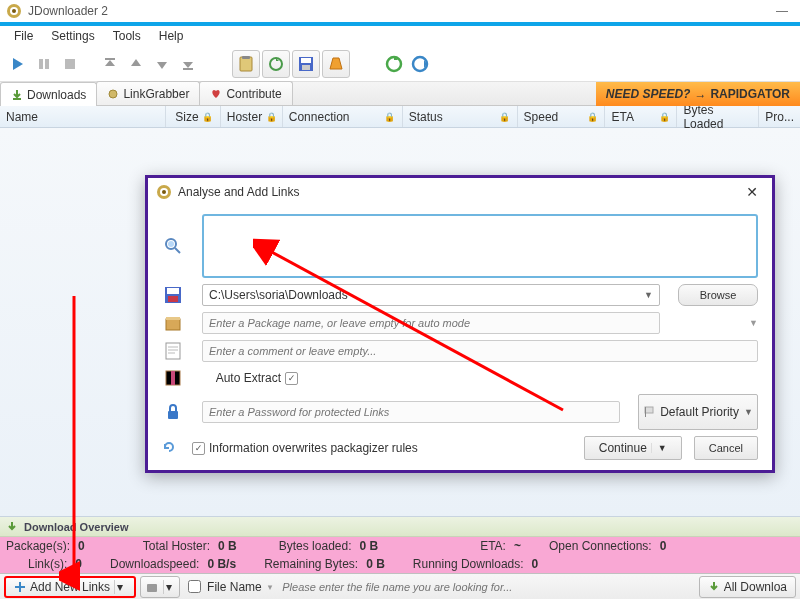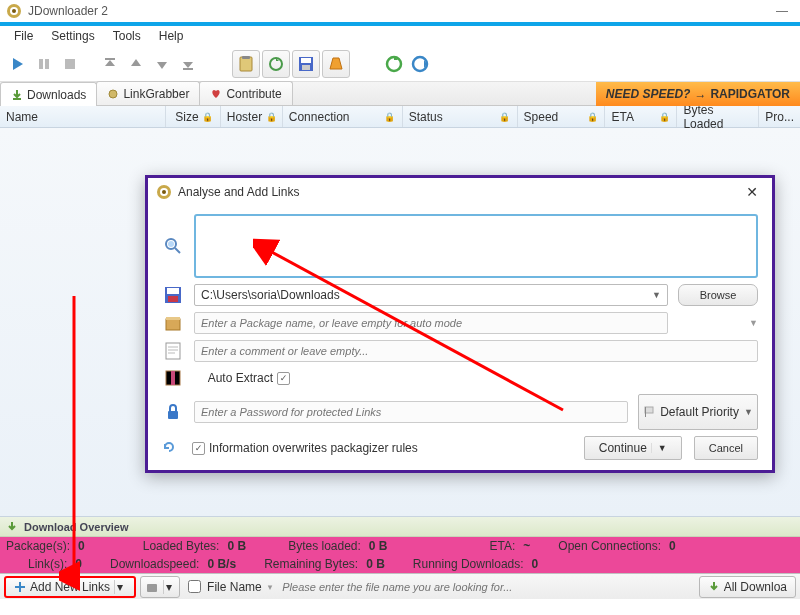--- a/index.html
+++ b/index.html
@@ -29,40 +29,40 @@
     .colheaders { height: 22px; display: flex; align-items: center; background: linear-gradient(#f3f8fc,#e4eef7); border-bottom: 1px solid #c8d4e0; font-size: 11px; color: #555; }
     .col { display: flex; align-items: center; padding: 0 6px; border-right: 1px solid #d4dde6; height: 100%; gap: 4px; }
     .lock { color: #b4c0cf; font-size: 9px; }
     
     .content-area { height: 388px; background: linear-gradient(#f5f8fb 0%,#eaf1f8 100%); }
     
     .overview { border-top: 1px solid #c8d4e0; }
     .ov-head { height: 20px; display: flex; align-items: center; gap: 6px; padding: 0 6px; background: linear-gradient(#ecf3e2,#dce8ca); border-bottom: 1px solid #c8d4b8; }
     .ov-head .gicon { width: 12px; height: 12px; }
     .ov-head .title { font-weight: bold; font-size: 11px; color: #445; }
-    .ov-row { height: 18px; display: flex; align-items: center; padding: 0 6px; gap: 4px; font-size: 11px; color: #888; background: #ec4899; }
+    .ov-row { height: 18px; display: flex; align-items: center; padding: 0 6px; gap: 4px; font-size: 11px; color: #888; background: #f9a8d4; }
     .ov-row .lbl { margin-right: 4px; }
     .ov-row .val { color: #333; font-weight: bold; margin-right: 24px; }
     
     .bottombar { height: 26px; display: flex; align-items: center; border-top: 1px solid #c0c0c0; background: linear-gradient(#f7f7f7,#ececec); padding: 0 4px; gap: 4px; }
     .bb-btn { height: 22px; display: flex; align-items: center; padding: 0 8px; border: 1px solid #b8b8b8; border-radius: 3px; background: linear-gradient(#fdfdfd,#e9e9e9); gap: 4px; font-size: 11px; }
     .bb-btn.highlighted { border: 2px solid #ff0000; }
     .bb-split { width: 12px; border-left: 1px solid #ccc; padding-left: 2px; }
     .bb-field { flex: 1; display: flex; align-items: center; gap: 6px; padding: 0 4px; }
     .bb-input { flex: 1; height: 20px; border: none; background: transparent; font-style: italic; color: #999; font-size: 11px; padding: 0 4px; outline: none; }
     .bb-right { display: flex; align-items: center; gap: 4px; }
     
     
     .dialog { position: absolute; left: 145px; top: 175px; width: 630px; background: #fff; border: 3px solid #4c1d95; box-shadow: 0 4px 16px rgba(0,0,0,0.3); }
     .dlg-title { height: 28px; display: flex; align-items: center; padding: 0 8px; gap: 6px; }
     .dlg-title .dicon { width: 16px; height: 16px; }
     .dlg-title .txt { flex: 1; font-size: 12px; }
     .dlg-title .close { width: 24px; text-align: center; font-size: 14px; color: #333; }
     .dlg-body { padding: 8px 14px 10px 14px; }
-    .dlg-row { display: flex; align-items: center; gap: 10px; margin-bottom: 6px; }
+    .dlg-row { display: flex; align-items: center; gap: 18px; margin-bottom: 6px; }
     .dlg-row .ricon { width: 22px; display: flex; justify-content: center; }
     .dlg-row .ricon svg { width: 20px; height: 20px; }
     .links-area { flex: 1; height: 64px; border: 2px solid #6fb6e0; border-radius: 3px; padding: 4px 6px; font-size: 12px; background: #fff; resize: none; outline: none; }
     .savepath { flex: 1; height: 22px; border: 1px solid #bbb; border-radius: 2px; display: flex; align-items: center; padding: 0 6px; font-size: 11px; background: #fff; justify-content: space-between; }
     .savepath .caret { color: #666; font-size: 9px; }
     .browse { width: 80px; height: 22px; border: 1px solid #bbb; border-radius: 7px; background: linear-gradient(#fafafa,#e9e9e9); font-size: 11px; }
     .txtinput { flex: 1; height: 22px; border: 1px solid #ccc; border-radius: 2px; padding: 0 6px; font-size: 11px; font-style: italic; color: #999; background: #fbfbfb; outline: none; }
     .txtinput.filled { font-style: normal; color: #333; font-weight: bold; background: #fff; }
     .chk-row { display: flex; align-items: center; gap: 4px; font-size: 11px; color: #555; }
     .chk { width: 13px; height: 13px; border: 1px solid #999; border-radius: 2px; display: inline-flex; align-items: center; justify-content: center; font-size: 9px; color: #555; background: #fff; }
@@ -246,21 +246,21 @@
   <div class="ov-head">
     <svg class="gicon" viewBox="0 0 12 12">
         <path d="M6 1 L6 8 M3 5 L6 8 L9 5" stroke="#5a9a3a" stroke-width="2" fill="none"></path>
       </svg>
     <span class="title">Download Overview</span>
   </div>
   <div class="ov-row">
     <span class="lbl">Package(s):</span>
       <span class="val">0</span>
     <span style="width:26px"></span>
-    <span class="lbl">Loaded Bytes:</span>
+    <span class="lbl">Total Hoster:</span>
       <span class="val">0 B</span>
     <span style="width:10px"></span>
     <span class="lbl">Bytes loaded:</span>
       <span class="val">0 B</span>
     <span style="width:70px"></span>
     <span class="lbl">ETA:</span>
       <span class="val">~</span>
     <span class="lbl">Open Connections:</span>
       <span class="val">0</span>
   </div>

